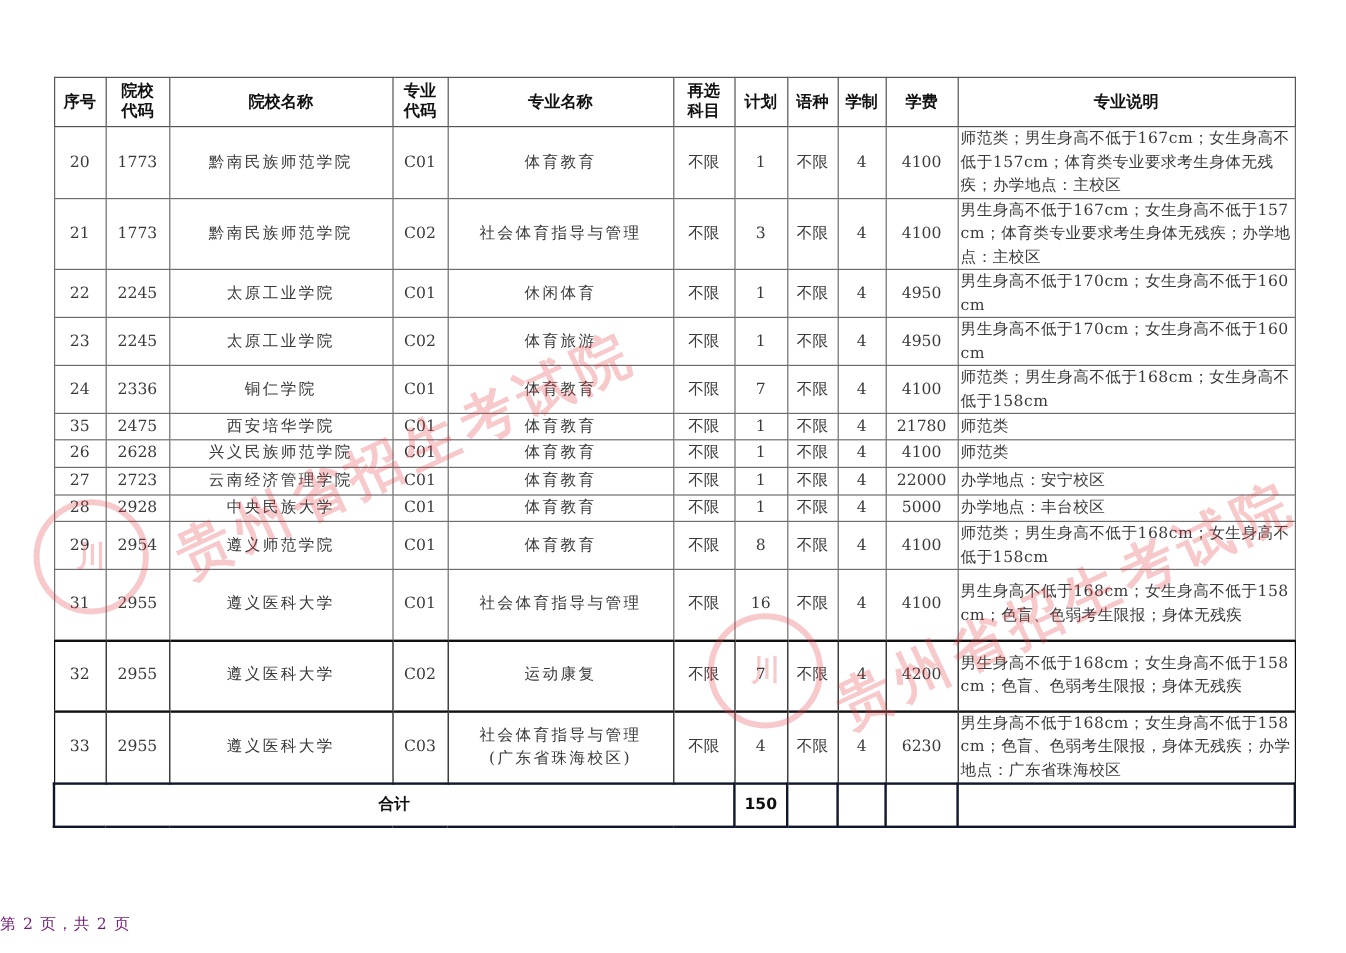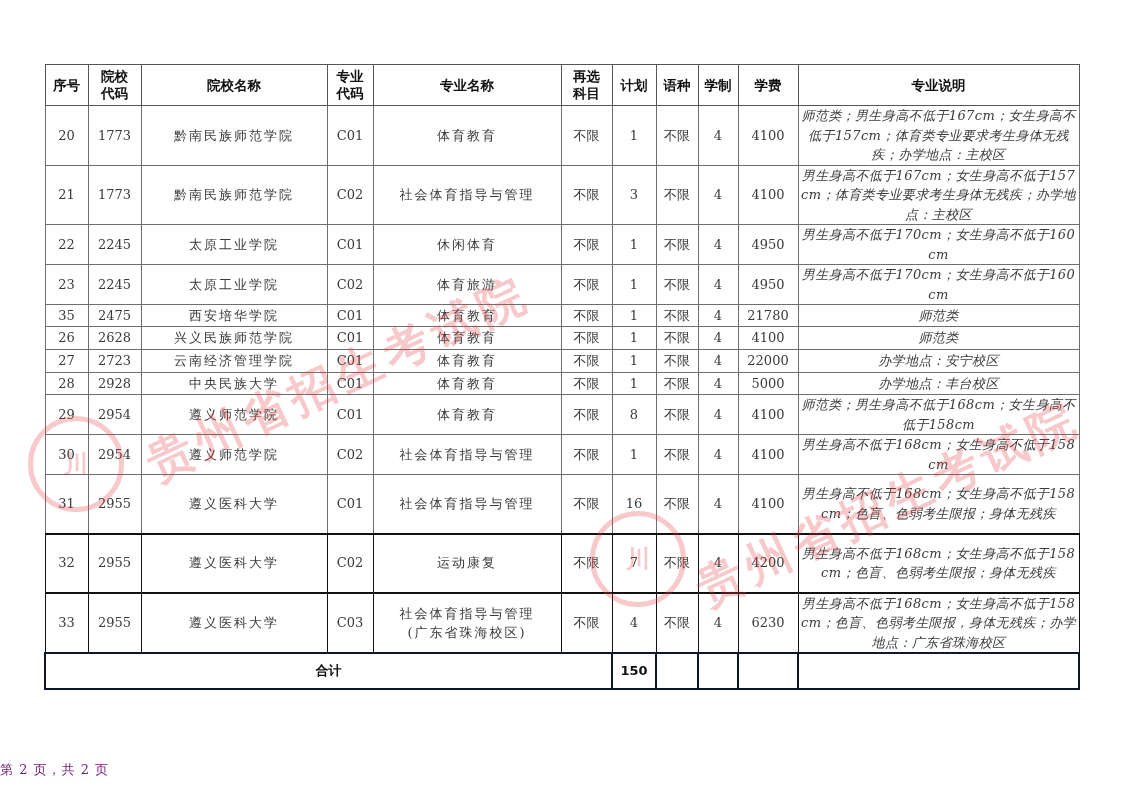--- a/index.html
+++ b/index.html
@@ -5,22 +5,22 @@
   html, body { margin: 0; padding: 0; background: #ffffff; }
   body { width: 1122px; height: 794px; position: relative; overflow: hidden;
          font-family: "DejaVu Serif", "Liberation Serif", serif; color: #333; }
   .page { position: absolute; left: 0; top: 16px; width: 1122px; height: 794px; }
   table.plan { position: absolute; left: 44px; top: 48px; border-collapse: collapse;
                table-layout: fixed; width: 1034px; }
   table.plan td, table.plan th { border: 1.5px solid #6e6e6e; padding: 0; text-align: center;
                vertical-align: middle; font-size: 13px; line-height: 19.5px; color: #3a3a3a; }
   table.plan th { font-family: "DejaVu Sans", "Liberation Sans", sans-serif; font-weight: bold;
                font-size: 13.5px; line-height: 17px; color: #111; border-color: #555; }
-  table.plan td.note { text-align: center; padding-left: 2px; padding-right: 2px; font-size: 13px;
-               line-height: 19.5px; letter-spacing: 0.4px; word-break: break-all; font-style: italic; }
+  table.plan td.note { text-align: left; padding-left: 2px; padding-right: 2px; font-size: 13px;
+               line-height: 19.5px; letter-spacing: 0.4px; word-break: break-all; }
   tr.dark td { border-color: #111; }
   tr.dark td { border-top: 2px solid #111; }
   tr.total td { border: 2px solid #0f172a; font-family: "DejaVu Sans", "Liberation Sans", sans-serif;
                font-weight: bold; color: #111; font-size: 13px; }
   .spaced { letter-spacing: 2px; }
   .footer { position: absolute; left: 0; width: 1122px; top: 745px; text-align: left;
             font-size: 13px; color: #701a75; letter-spacing: 1px; }
   .wm { position: absolute; pointer-events: none; color: rgba(228, 60, 70, 0.28);
         font-family: "DejaVu Sans", sans-serif; font-weight: bold; white-space: nowrap; }
   .wm-text { font-size: 46px; transform: rotate(-25deg); transform-origin: left center; letter-spacing: 6px; }
@@ -108,20 +108,33 @@
           <td class="spaced">太原工业学院</td>
           <td>C02</td>
           <td class="spaced">体育旅游</td>
           <td>不限</td>
           <td>1</td>
           <td>不限</td>
           <td>4</td>
           <td>4950</td>
           <td class="note">男生身高不低于170cm；女生身高不低于160cm</td>
         </tr>
+        <tr style="height: 39px;">
+          <td>24</td>
+          <td>2336</td>
+          <td class="spaced">铜仁学院</td>
+          <td>C01</td>
+          <td class="spaced">体育教育</td>
+          <td>不限</td>
+          <td>7</td>
+          <td>不限</td>
+          <td>4</td>
+          <td>4100</td>
+          <td class="note">师范类；男生身高不低于168cm；女生身高不低于158cm</td>
+        </tr>
         <tr style="height: 22px;">
           <td>35</td>
           <td>2475</td>
           <td class="spaced">西安培华学院</td>
           <td>C01</td>
           <td class="spaced">体育教育</td>
           <td>不限</td>
           <td>1</td>
           <td>不限</td>
           <td>4</td>
@@ -172,33 +185,20 @@
           <td>2954</td>
           <td class="spaced">遵义师范学院</td>
           <td>C01</td>
           <td class="spaced">体育教育</td>
           <td>不限</td>
           <td>8</td>
           <td>不限</td>
           <td>4</td>
           <td>4100</td>
           <td class="note">师范类；男生身高不低于168cm；女生身高不低于158cm</td>
-        </tr>
-        <tr style="height: 38px;">
-          <td>30</td>
-          <td>2954</td>
-          <td class="spaced">遵义师范学院</td>
-          <td>C02</td>
-          <td class="spaced">社会体育指导与管理</td>
-          <td>不限</td>
-          <td>1</td>
-          <td>不限</td>
-          <td>4</td>
-          <td>4100</td>
-          <td class="note">男生身高不低于168cm；女生身高不低于158cm</td>
         </tr>
         <tr style="height: 59px;">
           <td>31</td>
           <td>2955</td>
           <td class="spaced">遵义医科大学</td>
           <td>C01</td>
           <td class="spaced">社会体育指导与管理</td>
           <td>不限</td>
           <td>16</td>
           <td>不限</td>

